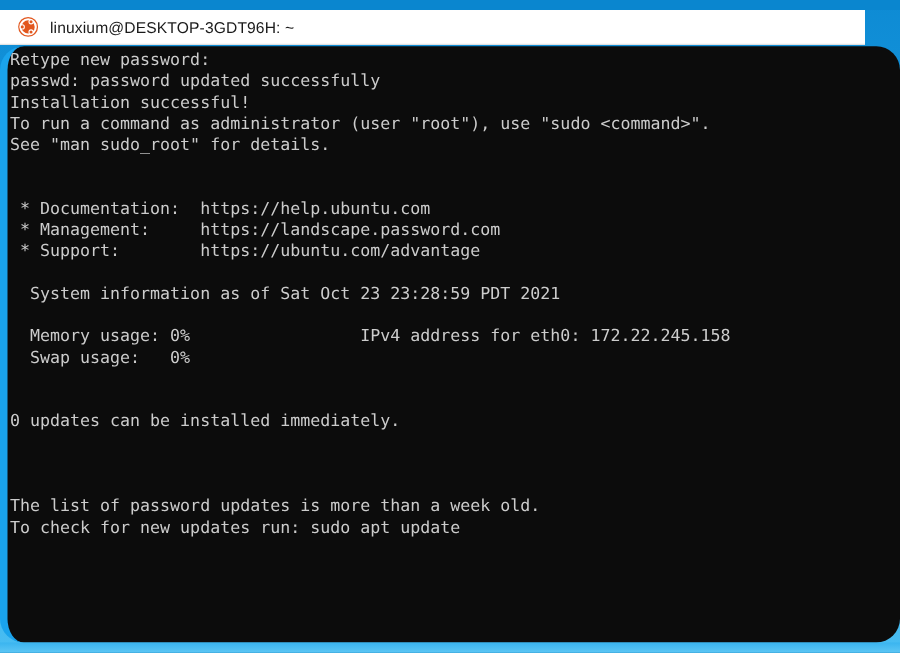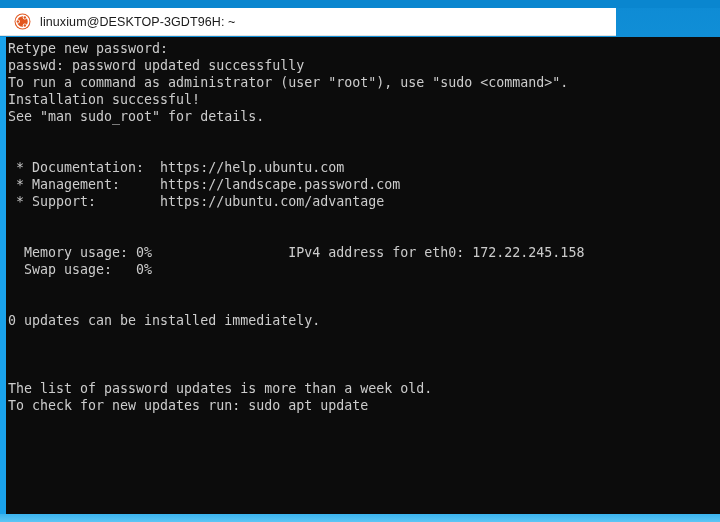--- a/index.html
+++ b/index.html
@@ -36,21 +36,21 @@
     position: absolute;
     left: 0;
     top: 8px;
     width: 720px;
     height: 506px;
   }
 
   #title-bar {
     position: absolute;
     left: 0; top: 0;
-    width: 616px;
+    width: 692px;
     height: 28px;
     background: #ffffff;
     border-bottom: 1px solid #e2e2e2;
     display: flex;
     align-items: center;
     box-sizing: border-box;
     padding-left: 14px;
   }
 
   #app-icon {
@@ -73,20 +73,21 @@
   #terminal {
     position: absolute;
     left: 0;
     top: 29px;
     width: 720px;
     height: 477px;
     background: #0c0c0c;
     box-sizing: border-box;
     border-left: 6px solid #1aa3ec;
     overflow: hidden;
+    border-radius: 19px;
   }
 
   #term-inner {
     position: absolute;
     left: 0; top: 0; right: 0; bottom: 0;
     padding: 3px 0 0 2px;
   }
 
   .line {
     font-family: "DejaVu Sans Mono", monospace;
@@ -131,29 +132,30 @@
       <circle cx="20.4" cy="23.6" r="2.3" fill="#e2571e"></circle>
     </svg>
     <span id="title-text">linuxium@DESKTOP-3GDT96H: ~</span>
   </div>
 
   <div id="terminal">
     <div id="term-inner">
 
       <div class="line">Retype new password:</div>
       <div class="line">passwd: password updated successfully</div>
+      <div class="line">Installation successful!</div>
       <div class="line">To run a command as administrator (user "root"), use "sudo &lt;command&gt;".</div>
-      <div class="line">Installation successful!</div>
       <div class="line">See "man sudo_root" for details.</div>
       <div class="line blank"></div>
       <div class="line blank"></div>
       <div class="line"> * Documentation:  https://help.ubuntu.com</div>
       <div class="line"> * Management:     https://landscape.password.com</div>
       <div class="line"> * Support:        https://ubuntu.com/advantage</div>
       <div class="line blank"></div>
+      <div class="line">  System information as of Sat Oct 23 23:28:59 PDT 2021</div>
       <div class="line blank"></div>
       <div class="line">  Memory usage: 0%                 IPv4 address for eth0: 172.22.245.158</div>
       <div class="line">  Swap usage:   0%</div>
       <div class="line blank"></div>
       <div class="line blank"></div>
       <div class="line">0 updates can be installed immediately.</div>
       <div class="line blank"></div>
       <div class="line blank"></div>
       <div class="line blank"></div>
       <div class="line">The list of password updates is more than a week old.</div>

